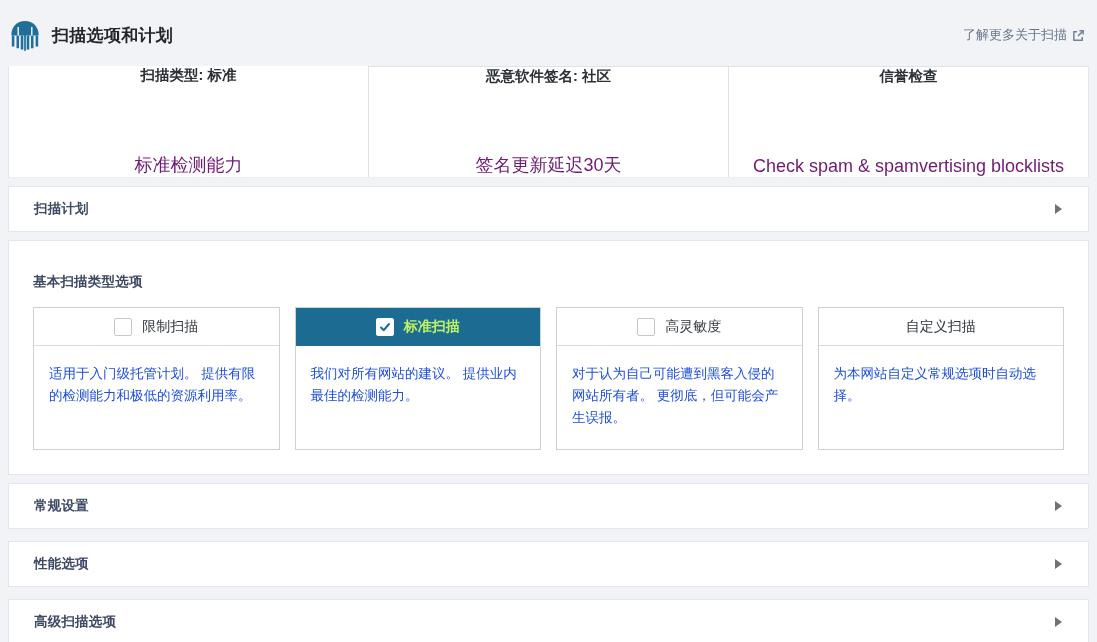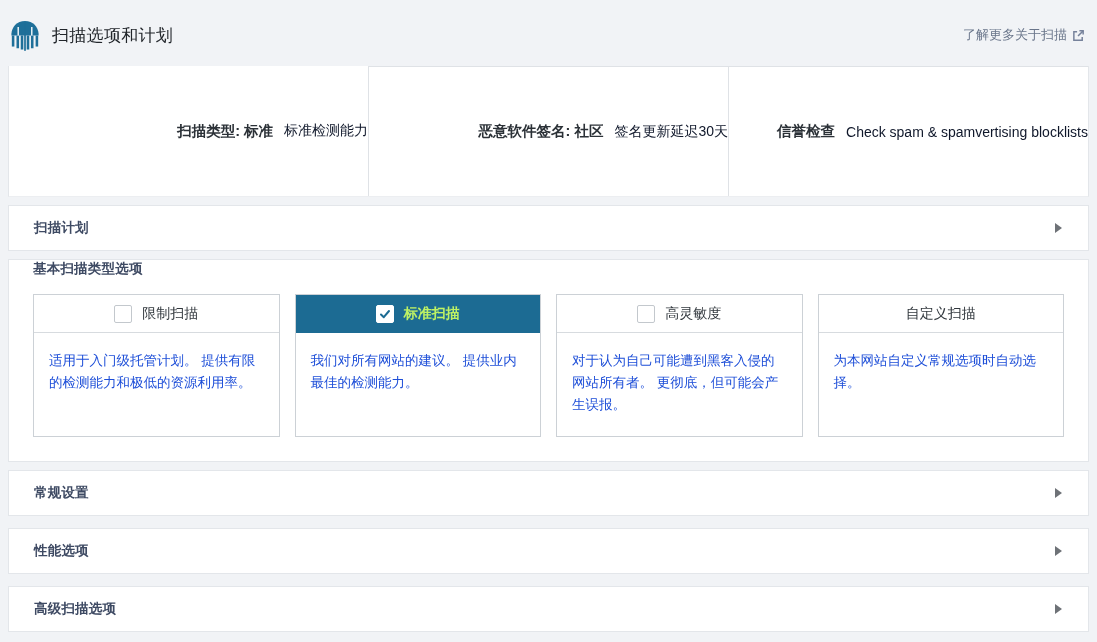--- a/index.html
+++ b/index.html
@@ -12,46 +12,46 @@
   .page { width: 1097px; height: 642px; }
 
   
   .top-header {
     height: 64px;
     display: flex; align-items: center; justify-content: space-between;
     padding: 6px 12px 0 8px;
   }
   .brand { display: flex; align-items: center; gap: 10px; }
   .brand h1 {
-    font-size: 17px; font-weight: normal; color: #22262b; letter-spacing: .3px;
+    font-size: 17px; font-weight: bold; color: #22262b; letter-spacing: .3px;
   }
   .learn-more {
     display: flex; align-items: center; gap: 5px;
     font-size: 13px; color: #69758a; text-decoration: none; cursor: pointer;
   }
 
   
   .tabs-strip {
     margin: 2px 8px 8px 8px;
     display: flex;
     background: #fff;
     border-left: 1px solid #e3e6ea;
     border-right: 1px solid #e3e6ea;
     border-bottom: 1px solid #eceef1;
   }
   .summary-tab {
     flex: 1 1 0;
-    height: 130px;
-    display: flex; flex-direction: row; align-items: center; justify-content: flex-end;
+    height: 111px;
+    display: flex; flex-direction: column; align-items: center; justify-content: space-between;
     gap: 11px; background: #fff; cursor: pointer;
   }
   .summary-tab + .summary-tab { border-left: 1px solid #dfe2e6; }
   .summary-tab.inactive { border-top: 1px solid #dfe2e6; }
   .summary-tab .tab-title { font-size: 14.5px; font-weight: bold; color: #2b3137; }
-  .summary-tab .tab-sub   { font-size: 14px; color: #0f172a; }
+  .summary-tab .tab-sub   { font-size: 18px; color: #701a75; }
 
   
   .accordion {
     margin: 0 8px 8px 8px;
     background: #fff;
     border: 1px solid #e3e6ea;
     height: 46px;
     display: flex; align-items: center; justify-content: space-between;
     padding: 0 26px 0 25px;
     cursor: pointer;
@@ -65,21 +65,21 @@
     border-top: 5px solid transparent;
     border-bottom: 5px solid transparent;
     border-left: 7px solid #6e7277;
   }
 
   
   .scan-type-section {
     margin: 0 8px 8px 8px;
     background: #fff;
     border: 1px solid #e3e6ea;
-    padding: 0 24px 24px 24px;
+    padding: 32px 24px 24px 24px;
   }
   .section-title {
     font-size: 13.5px; font-weight: bold; color: #3e4a63;
     margin-bottom: 16px; letter-spacing: .2px;
   }
   .cards-row { display: flex; gap: 15px; }
   .scan-card {
     flex: 1 1 0;
     border: 1px solid #ccd1d6;
     background: #fff;

